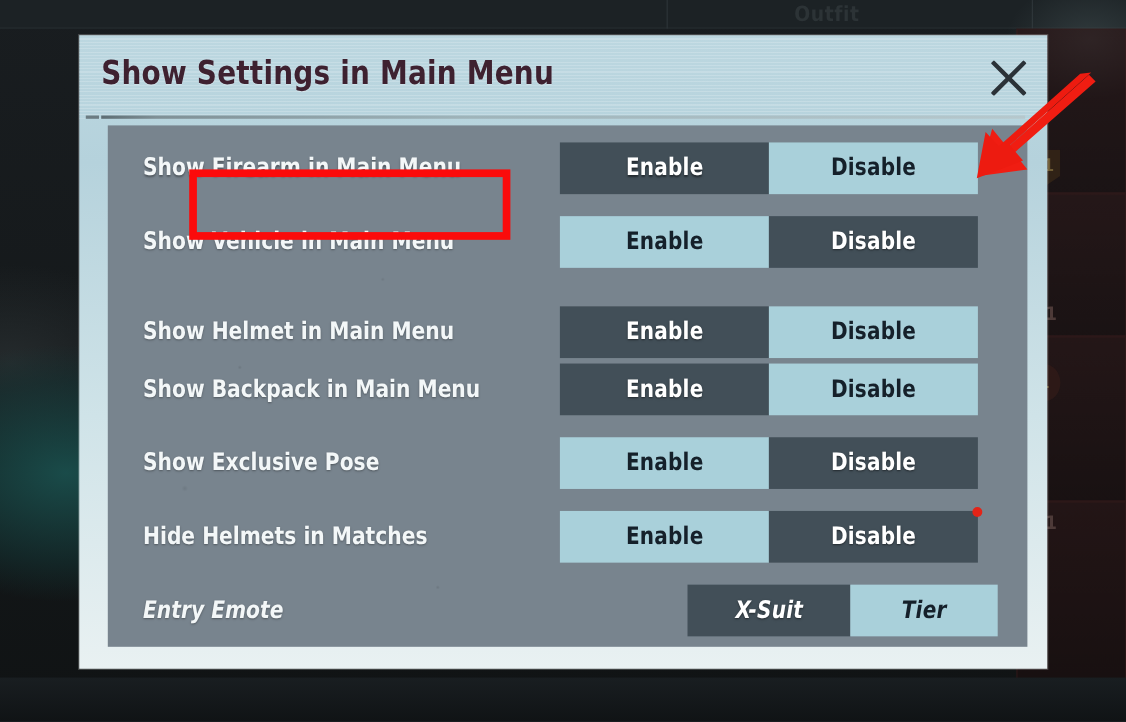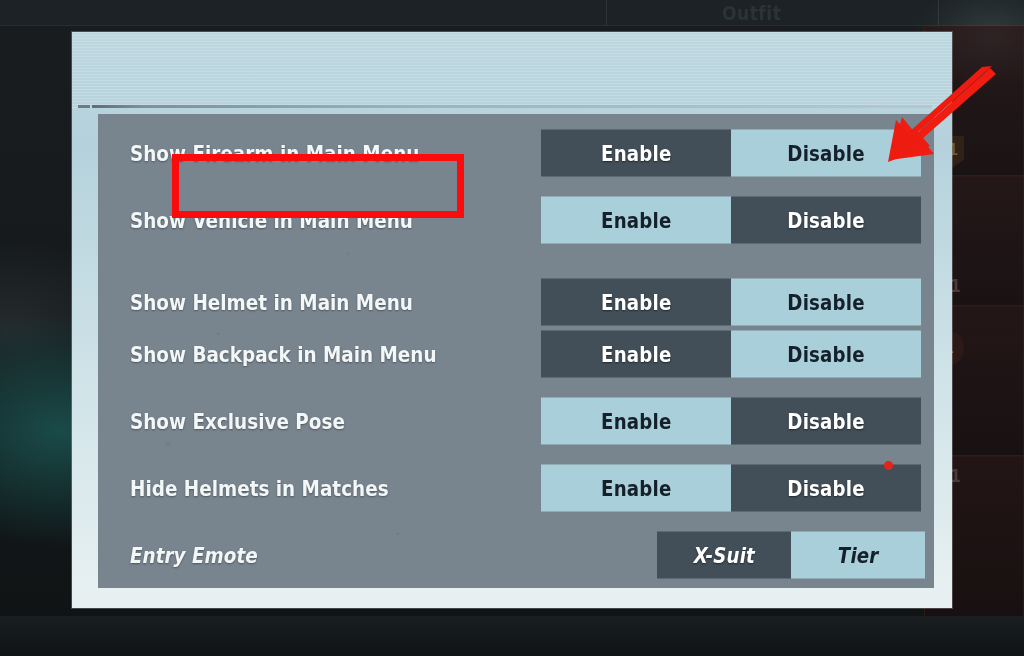--- a/index.html
+++ b/index.html
@@ -107,21 +107,21 @@
 
   .row { position:absolute; left:0; width:836px; height:62px; }
   .row-label {
     position:absolute; left:32px; top:50%; transform:translateY(-50%) scaleX(.93);
     transform-origin:left center;
     font-size:22px; font-weight:bold; color:#f3f7f8; white-space:nowrap;
     font-family:"DejaVu Sans Condensed","Liberation Sans",sans-serif;
     text-shadow:0 1px 2px rgba(0,0,0,.35);
   }
 
-  .seg { position:absolute; top:50%; transform:translateY(-50%); display:flex;margin-left:32px; }
+  .seg { position:absolute; top:50%; transform:translateY(-50%); display:flex; }
   .seg-btn {
     width:190px; height:47px; display:flex; align-items:center; justify-content:center;
     font-size:22px; font-weight:bold; letter-spacing:.2px; cursor:pointer;
     font-family:"DejaVu Sans Condensed","Liberation Sans",sans-serif;
   }
   .seg-btn > span { transform:scaleX(.92); display:inline-block; }
   .seg-btn.off { background:#424f58; color:#ffffff; text-shadow:0 1px 2px rgba(0,0,0,.5); }
   .seg-btn.on  { background:#a9d0da; color:#15202a; }
 
   .help-icon {
@@ -167,20 +167,24 @@
       <div class="inv-count" style="top:250px;">1/1</div>
       <div class="inv-badge round" style="top:305px;">1</div>
       <div class="inv-count" style="top:440px;">1/1</div>
     </div>
 
     <div class="bg-floor"></div>
   </div>
 
   <div id="dialog">
 
+    <div class="hdr">
+      <div class="hdr-title">Show Settings in Main Menu</div>
+      <div class="close-x"></div>
+    </div>
     <div class="hdr-rule-dash"></div>
     <div class="hdr-rule"></div>
 
     <div class="content">
 
     <div class="row" style="top: 8px; text-align: right;">
           <div class="row-label">Show Firearm in Main Menu</div>
           <div class="seg" style="left: 411px;">
             <div class="seg-btn off">
               <span>Enable</span>
@@ -243,21 +247,21 @@
             </div>
             <div class="seg-btn off">
               <span>Disable</span>
             </div>
           </div>
           <div class="red-dot" style="left: 786px; top: 4px;"></div>
         </div>
         <div class="row" style="top: 410px; font-style: italic;">
           <div class="row-label">Entry Emote</div>
           <div class="seg" style="left: 527px;">
-            <div class="seg-btn off" style="width: 134px;">
+            <div class="seg-btn off" style="width: 148px;">
               <span>X-Suit</span>
             </div>
             <div class="seg-btn on" style="width: 134px;">
               <span>Tier</span>
             </div>
           </div>
         </div>
       </div>
 
     <div class="anno-box"></div>

